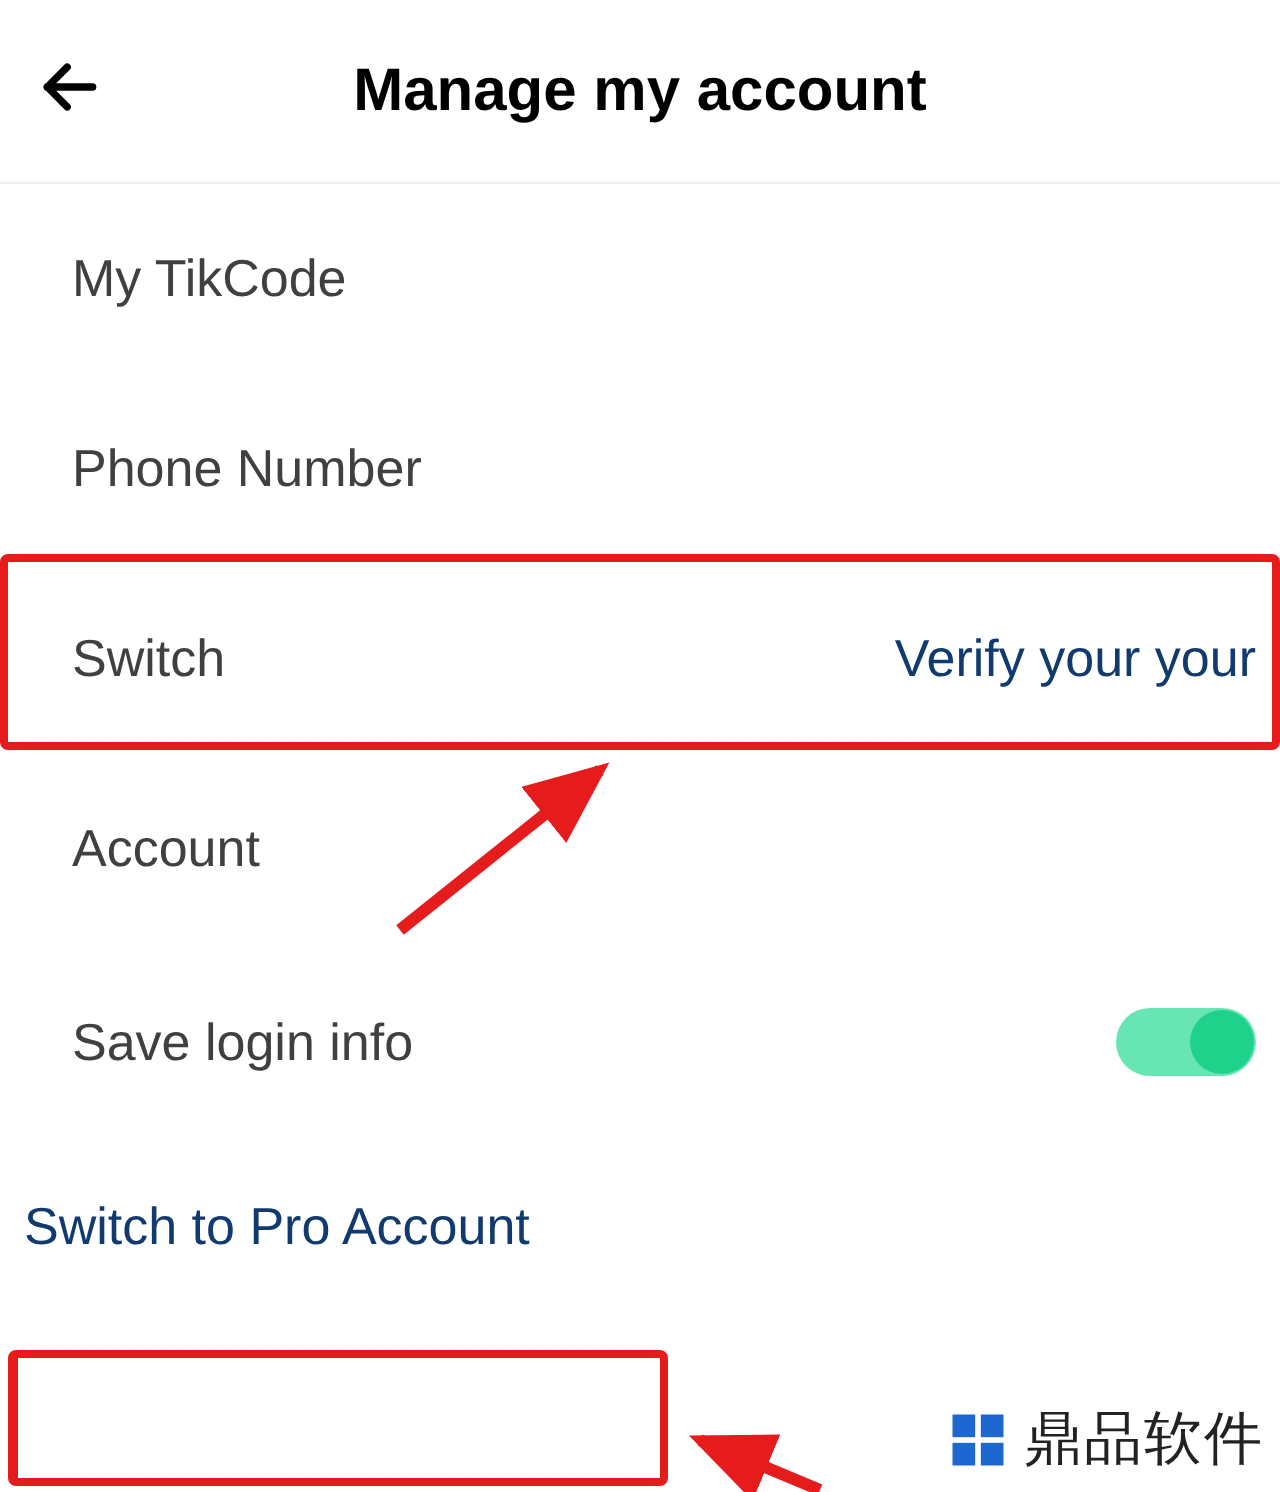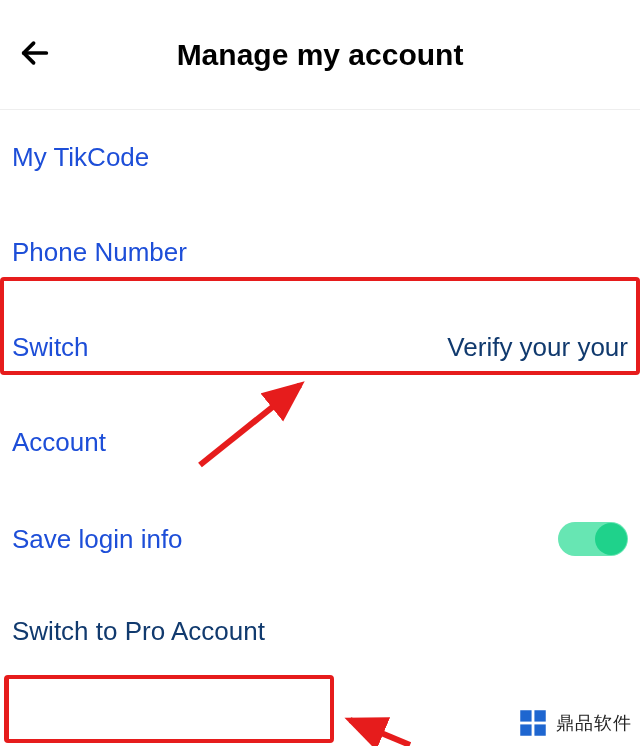--- a/index.html
+++ b/index.html
@@ -1,32 +1,32 @@
 <!DOCTYPE html>
 <html><head>
 <meta charset="utf-8">
 <style>
   * { margin: 0; padding: 0; box-sizing: border-box; }
   html, body { width: 640px; height: 746px; font-family: -apple-system, "Helvetica Neue", Arial, sans-serif; background: #fff; color: #000; overflow: hidden; }
-  .header { height: 110px; display: flex; align-items: center; position: relative; border-bottom: 1px solid #eee; }
+  .header { height: 92px; display: flex; align-items: center; position: relative; border-bottom: 1px solid #eee; }
   .back-btn { position: absolute; left: 18px; top: 50%; transform: translateY(-50%); cursor: pointer; }
   .header-title { margin: 0 auto; font-size: 30px; font-weight: 700; }
   .list { padding: 0; }
   .item { display: flex; align-items: center; justify-content: space-between; padding: 32px 12px 32px 12px; font-size: 26px; font-weight: 400; position: relative; }
-  .item .label { color: #1d4ed8; }
+  .item .label { color: #404040; margin-left: 24px; }
   .item .value-link { color: #113a6e; font-size: 26px; }
   .switch-link { color: #113a6e; font-size: 26px; padding: 28px 16px 12px 12px; display: block; }
   .toggle { width: 70px; height: 34px; border-radius: 17px; background: #67e6b3; position: relative; }
   .toggle .knob { position: absolute; right: 1px; top: 1px; width: 32px; height: 32px; border-radius: 50%; background: #1fd28b; }
   .highlight-email { position: absolute; left: 0; top: 277px; width: 640px; height: 98px; border: 4px solid #e61c1c; border-radius: 4px; pointer-events: none; }
   .highlight-switch { position: absolute; left: 4px; top: 675px; width: 330px; height: 68px; border: 4px solid #e61c1c; border-left-width: 5px; border-radius: 4px; pointer-events: none; }
   .arrow1 { position: absolute; left: 190px; top: 375px; pointer-events: none; }
   .arrow2 { position: absolute; left: 340px; top: 715px; pointer-events: none; }
   .watermark { position: absolute; right: 8px; bottom: 6px; display: flex; align-items: center; gap: 6px; }
-  .watermark-text { font-size: 18px; color: #222; font-weight: 400; letter-spacing: 1px; }
+  .watermark-text { font-size: 29px; color: #222; font-weight: 400; letter-spacing: 1px; }
 </style>
 </head>
 <body>
 
 <div class="header">
   <span class="back-btn">
     <svg width="34" height="34" viewBox="0 0 24 24" fill="none" stroke="#000" stroke-width="2.6" stroke-linecap="round" stroke-linejoin="round">
       <line x1="20" y1="12" x2="4" y2="12"></line>
       <polyline points="11 5 4 12 11 19"></polyline>
     </svg>

